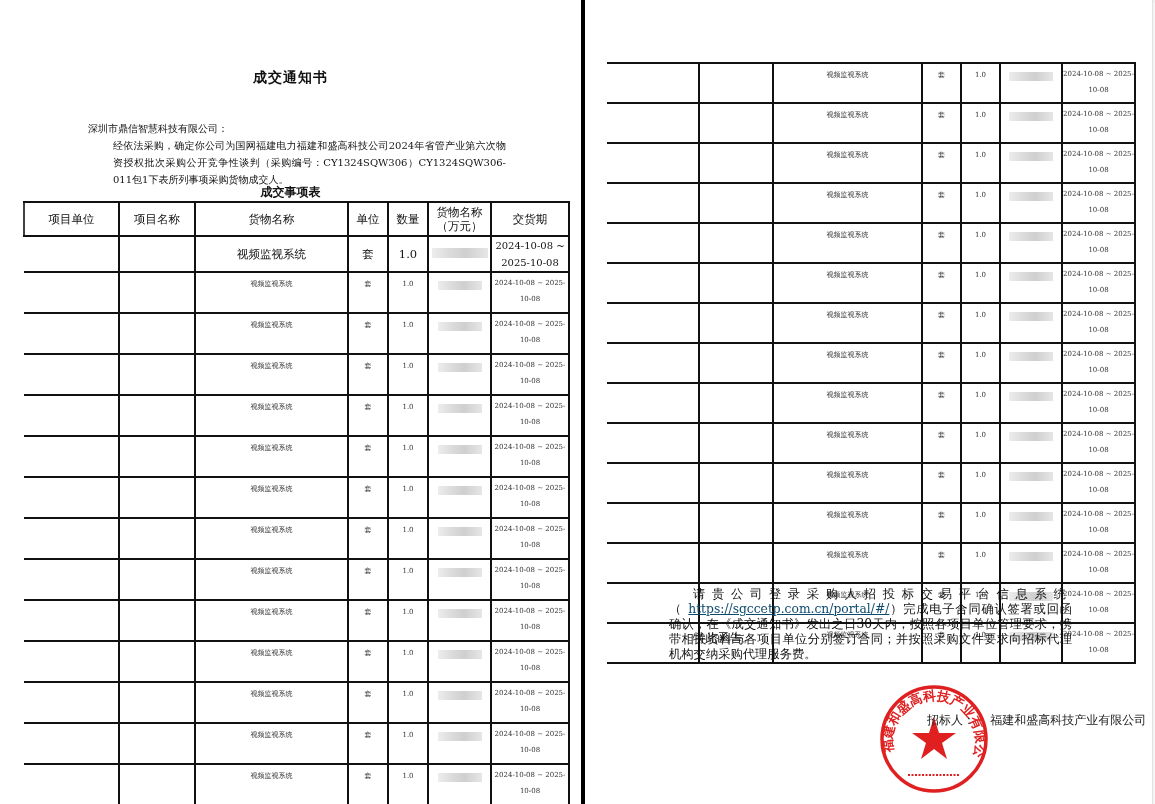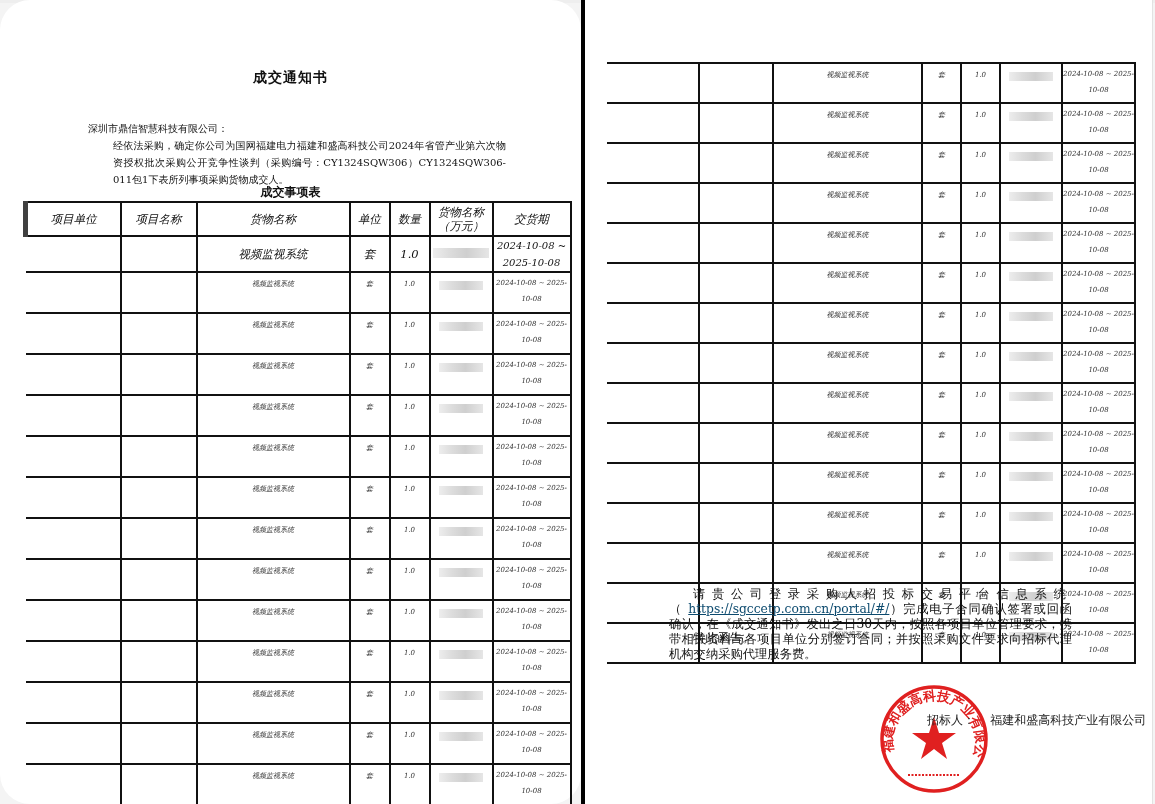--- a/index.html
+++ b/index.html
@@ -5,21 +5,21 @@
   html, body { margin: 0; padding: 0; }
   body {
     width: 1155px; height: 804px; position: relative; overflow: hidden;
     background: #f4f4f4;
     font-family: "DejaVu Serif", "Liberation Serif", serif;
     color: #111;
   }
   .page {
     position: absolute; top: 0; background: #fff; height: 804px;
   }
-  #page-left { left: 0; width: 581px; border-radius: 30px; }
+  #page-left { left: 0; width: 581px; }
   #page-right { left: 585px; width: 567px; border-right: 1px solid #e2e2e2; }
   .divider {
     position: absolute; left: 581px; top: 0; width: 4px; height: 804px; background: #000;
   }
   .topshade {
     position: absolute; left: 0; top: 0; width: 1155px; height: 3px; background: #eeeeee;
   }
   .doc-title {
     position: absolute; left: 0; width: 581px; top: 69px; text-align: center;
     font-family: "DejaVu Sans", "Liberation Sans", sans-serif;
@@ -30,36 +30,36 @@
   }
   #salutation { left: 88px; top: 120px; }
   #body-text { left: 88px; top: 137px; width: 418px; text-align: justify; text-align-last: left; }
   #body-text .indent { padding-left: 25px; }
   .table-title {
     position: absolute; left: 0; width: 581px; top: 184px; text-align: center;
     font-family: Liberation Mono, monospace;
     font-weight: bold; font-size: 12px;
   }
   table.grid {
-    position: absolute; border-collapse: collapse; table-layout: fixed; font-style: italic;
+    position: absolute; border-collapse: collapse; table-layout: fixed;
   }
   table.grid td, table.grid th {
     border: 2px solid #111; padding: 0; text-align: center; vertical-align: middle;
     font-weight: normal; overflow: hidden;
   }
   #left-table { left: 23px; top: 201px; width: 545px; }
   #left-table th { height: 32px; font-size: 11.5px; line-height: 14px; }
   #left-table tr.first td { height: 32px; font-size: 11.5px; }
   #left-table tr.first td.date { font-size: 10px; line-height: 17px; }
   .grid tr.row td { font-size: 7px; line-height: 16px; color: #333; }
   #left-table tr.row td { height: 32px; }
   #right-table { left: 607px; top: 62px; width: 528px; }
   #right-table tr.row td { height: 31px; }
   .grid td.edge-l { border-left: none; }
-  .grid th.edge-l { border-left: 5px solid #404040; }
+  .grid th.edge-l { border-left: 2px solid #404040; }
   .grid td.date { line-height: 17px; }
   .grid tr.row td.goods { vertical-align: top; padding-top: 3px; }
   .grid tr.row td.unit, .grid tr.row td.qty { vertical-align: top; padding-top: 3px; }
   .grid tr.row td.price { vertical-align: top; padding-top: 7px; }
   .grid tr.row td.date { vertical-align: top; padding-top: 2px; }
   .redact {
     display: inline-block; width: 44px; height: 9px;
     background: linear-gradient(90deg, #ededed 0%, #dcdcdc 30%, #cfcfcf 60%, #e6e6e6 100%);
     filter: blur(0.6px);
   }

